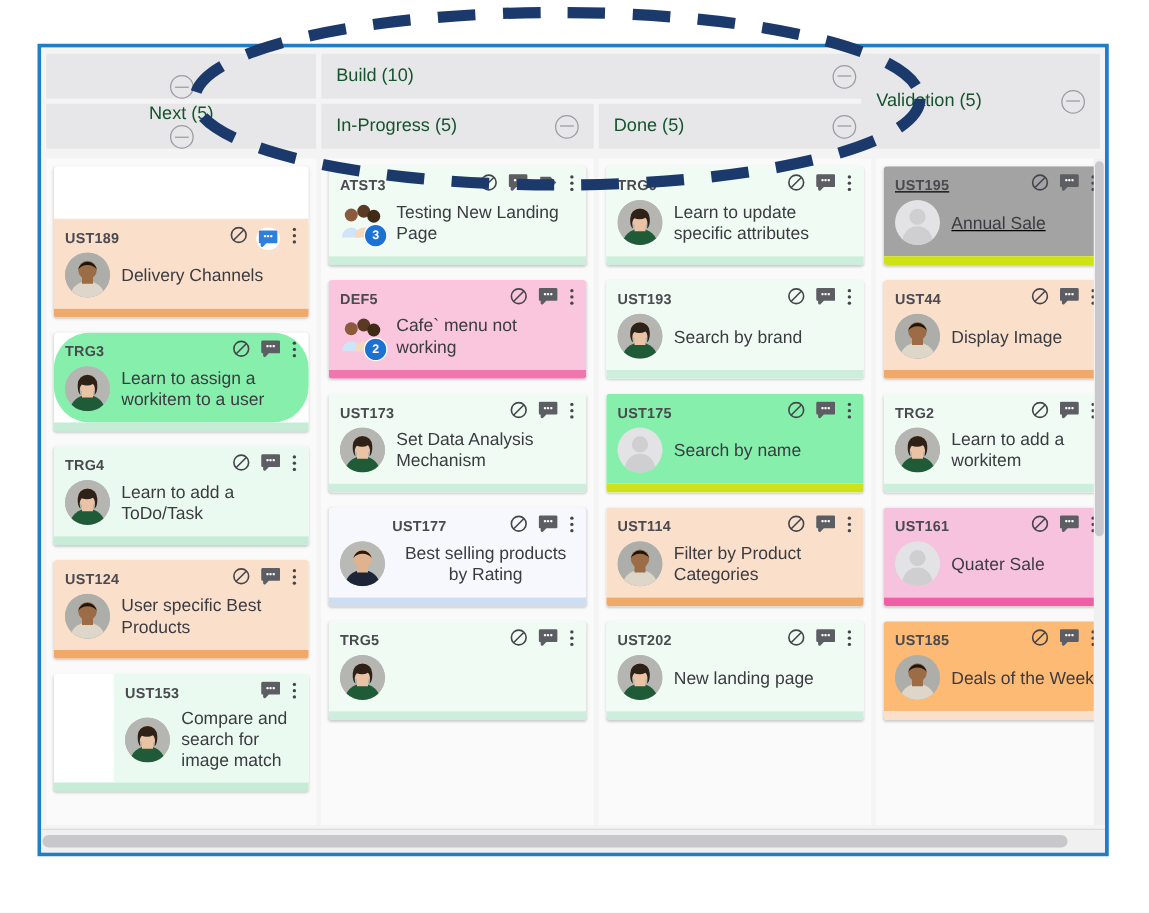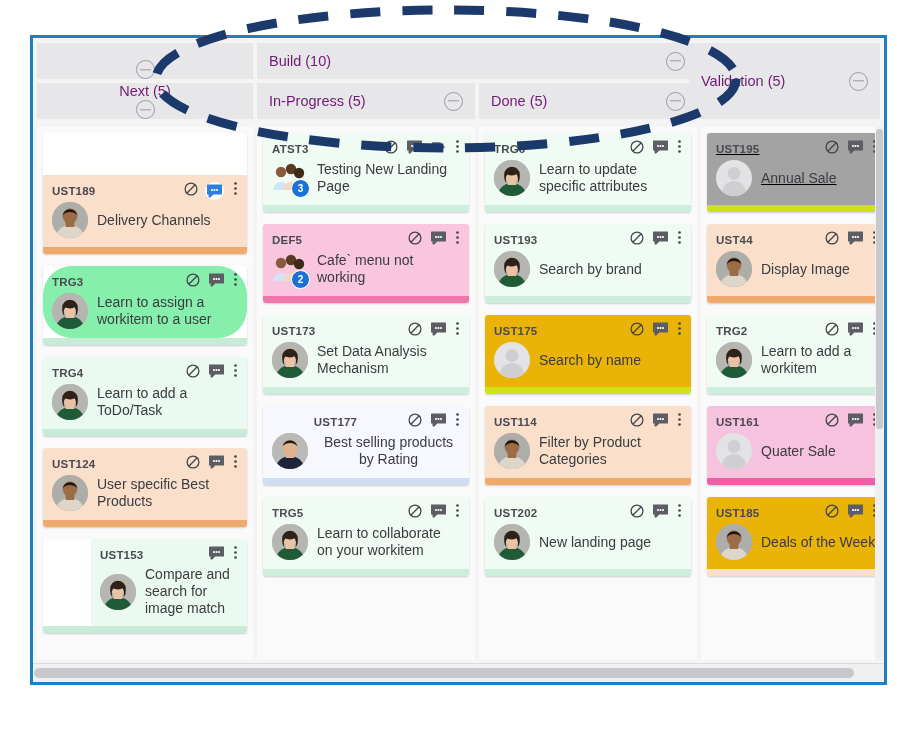--- a/index.html
+++ b/index.html
@@ -29,21 +29,21 @@
   
   .hdr-row{display:flex;gap:4px;padding:0 4px;box-sizing:border-box;}
   .hdr-row.r1{padding-top:5px;}
   .hdr-row.r2{padding-top:4px;padding-bottom:4px;}
   .hdr-cell{
     background:#e7e7e9;
     height:36px;
     display:flex;align-items:center;
     padding:0 12px;
     box-sizing:border-box;
-    color:#701a75;
+    color:#14532d;
     font-size:14.5px;
     border-radius:1px;
     position:relative;
   }
   .hdr-cell .lbl{flex:1;white-space:nowrap;overflow:hidden;}
   .collapse-ico{
     width:17px;height:17px;flex:0 0 auto;
     border:1.4px solid #9b9ba1;border-radius:50%;
     position:relative;
   }
@@ -477,21 +477,20 @@
                   </svg></span>
               </div>
               <div class="card-main">
                 <span class="avatar"><svg width="36" height="36" viewBox="0 0 36 36">
                     <rect x="0" y="0" width="36" height="36" fill="#b5b5b2"></rect>
                     <path d="M4 36 a14 13 0 0 1 28 0 z" fill="#1f5b37"></path>
                     <path d="M13.6 18.5 h8.8 v6.5 h-8.8 z" fill="#e9c3a4"></path>
                     <circle cx="18" cy="14" r="7.4" fill="#e9c3a4"></circle>
                     <path d="M10.2 14.5 a7.8 7.8 0 0 1 15.6 0 q0.4 6 -2.2 8.5 q1.2 -6.4 -1.2 -8.8 q-4.4 2.2 -9 0.4 q-2.6 2.6 -1 8.4 q-2.6 -2.4 -2.2 -8.5 z" fill="#2e2118"></path>
                   </svg></span>
-                <div class="card-title">Learn to collaborate on your workitem</div>
               </div>
             </div>
             <div class="footbar" style="background: rgb(205, 238, 220);"></div>
           </div>
         </div>
         <div class="col">
           <div class="card">
             <div class="card-body" style="background: rgb(239, 251, 243);">
               <div class="card-top">
                 <span class="card-id">TRG6</span>
@@ -547,21 +546,21 @@
                     <path d="M13.6 18.5 h8.8 v6.5 h-8.8 z" fill="#e9c3a4"></path>
                     <circle cx="18" cy="14" r="7.4" fill="#e9c3a4"></circle>
                     <path d="M10.2 14.5 a7.8 7.8 0 0 1 15.6 0 q0.4 6 -2.2 8.5 q1.2 -6.4 -1.2 -8.8 q-4.4 2.2 -9 0.4 q-2.6 2.6 -1 8.4 q-2.6 -2.4 -2.2 -8.5 z" fill="#2e2118"></path>
                   </svg></span>
                 <div class="card-title">Search by brand</div>
               </div>
             </div>
             <div class="footbar" style="background: rgb(205, 238, 220);"></div>
           </div>
           <div class="card">
-            <div class="card-body" style="background: #eab308;">
+            <div class="card-body" style="background: #86efac;">
               <div class="card-top">
                 <span class="card-id">UST175</span>
                 <span class="ico"><svg width="14" height="14" viewBox="0 0 14 14">
                     <circle cx="7" cy="7" r="5.9" fill="none" stroke="#45454b" stroke-width="1.3"></circle>
                     <line x1="2.8" y1="11.2" x2="11.2" y2="2.8" stroke="#45454b" stroke-width="1.3"></line>
                   </svg></span>
                 <span class="ico"><svg width="15" height="14" viewBox="0 0 15 14">
                     <path d="M1 1.6 H14 V9.4 H5.6 L2.7 12.4 V9.4 H1 Z" fill="#5d5d64" stroke="#5d5d64" stroke-width="2.4" stroke-linejoin="round"></path>
                     <text x="7.5" y="7.6" text-anchor="middle" font-size="7" fill="#fff">•••</text>
                   </svg></span>
@@ -748,21 +747,21 @@
                   </svg></span>
               </div>
               <div class="card-main">
                 <span class="avatar ph"></span>
                 <div class="card-title">Quater Sale</div>
               </div>
             </div>
             <div class="footbar" style="background: rgb(239, 95, 166);"></div>
           </div>
           <div class="card">
-            <div class="card-body" style="background: #eab308;">
+            <div class="card-body" style="background: #fdba74;">
               <div class="card-top">
                 <span class="card-id">UST185</span>
                 <span class="ico"><svg width="14" height="14" viewBox="0 0 14 14">
                     <circle cx="7" cy="7" r="5.9" fill="none" stroke="#45454b" stroke-width="1.3"></circle>
                     <line x1="2.8" y1="11.2" x2="11.2" y2="2.8" stroke="#45454b" stroke-width="1.3"></line>
                   </svg></span>
                 <span class="ico"><svg width="15" height="14" viewBox="0 0 15 14">
                     <path d="M1 1.6 H14 V9.4 H5.6 L2.7 12.4 V9.4 H1 Z" fill="#5d5d64" stroke="#5d5d64" stroke-width="2.4" stroke-linejoin="round"></path>
                     <text x="7.5" y="7.6" text-anchor="middle" font-size="7" fill="#fff">•••</text>
                   </svg></span>

